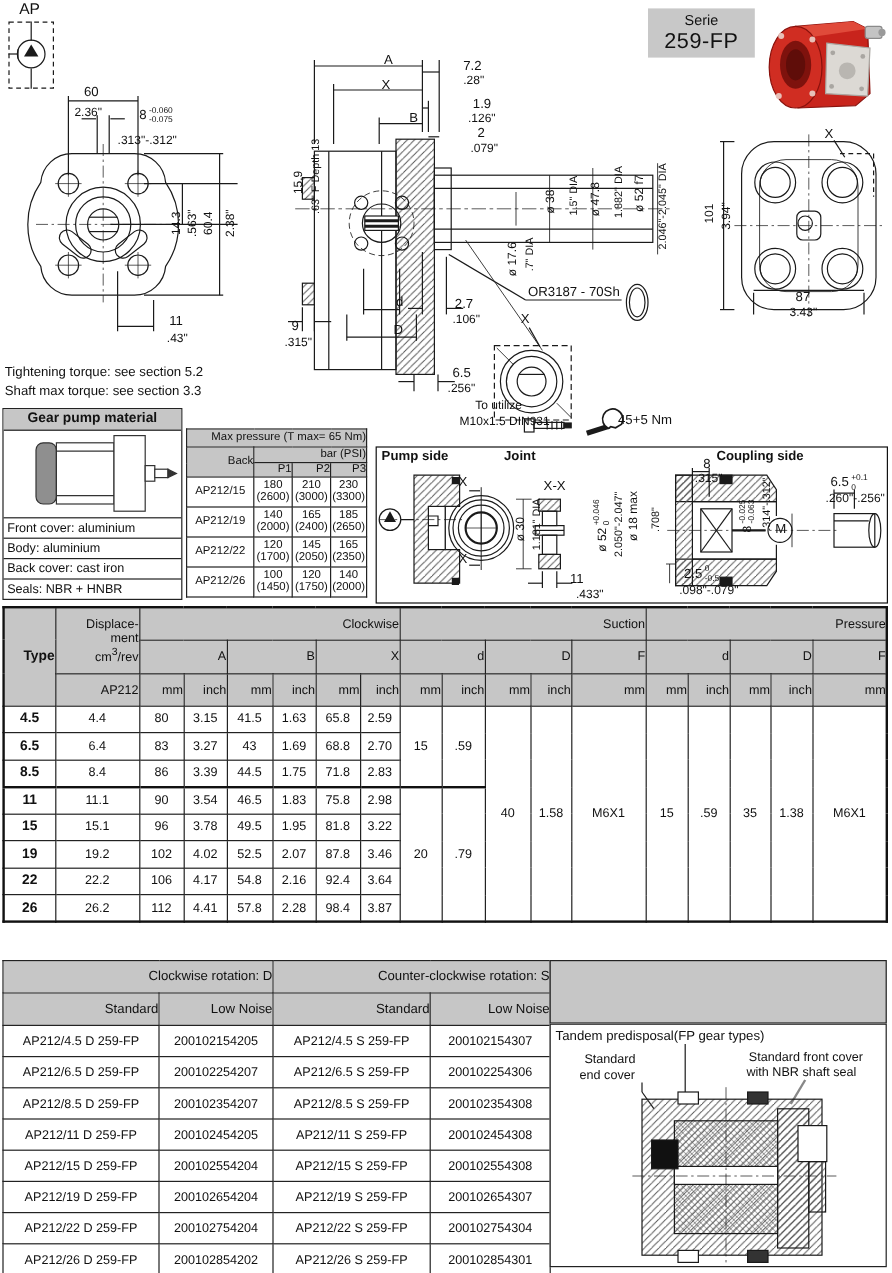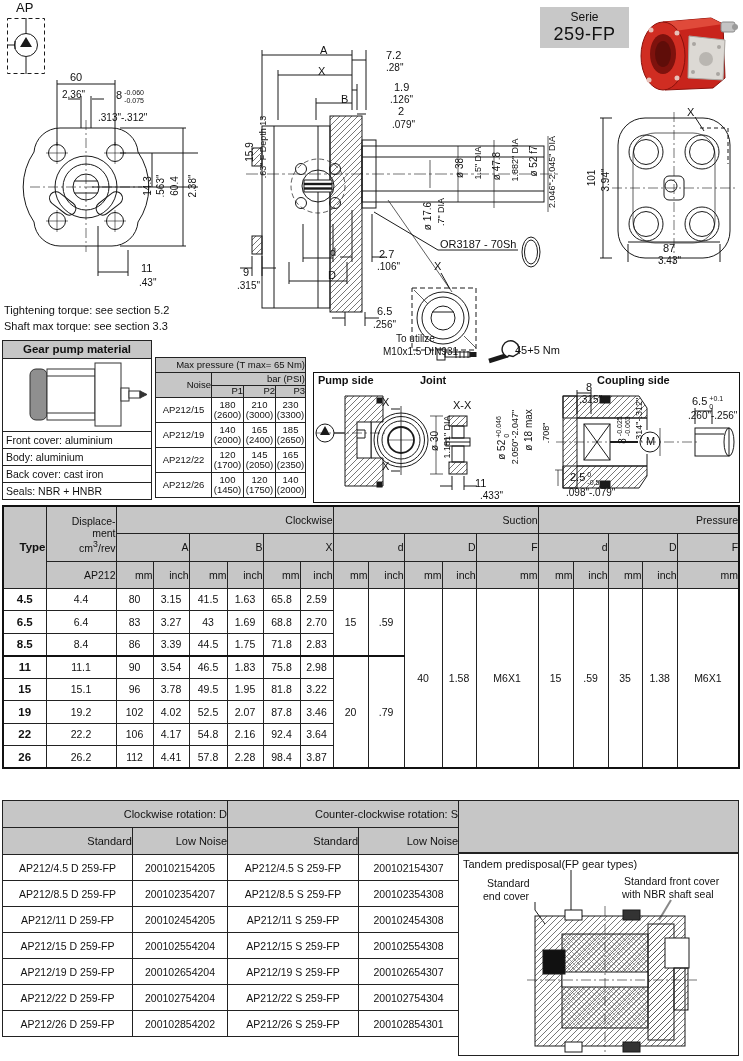--- a/index.html
+++ b/index.html
@@ -405,21 +405,21 @@
         <col style="width:56px">
         <col style="width:32px">
         <col style="width:32px">
         <col style="width:30px">
       </colgroup>
     <tbody>
         <tr style="height:15px">
           <th colspan="4">Max pressure (T max= 65 Nm)</th>
         </tr>
     <tr style="height:13px">
-      <th rowspan="2">Noise</th>
+      <th rowspan="2">Back</th>
       <th colspan="3">bar (PSI)</th>
     </tr>
     <tr style="height:12px">
       <th>P1</th>
       <th>P2</th>
       <th>P3</th>
     </tr>
     <tr style="height:25px">
       <td>AP212/15</td>
       <td class="two">
@@ -693,20 +693,26 @@
       <th>Standard</th>
       <th>Low Noise</th>
       <th>Standard</th>
       <th>Low Noise</th>
     </tr>
     <tr>
           <td>AP212/4.5 D 259-FP</td>
           <td>200102154205</td>
           <td>AP212/4.5 S 259-FP</td>
           <td>200102154307</td>
+        </tr>
+    <tr>
+          <td>AP212/6.5 D 259-FP</td>
+          <td>200102254207</td>
+          <td>AP212/6.5 S 259-FP</td>
+          <td>200102254306</td>
         </tr>
     <tr>
           <td>AP212/8.5 D 259-FP</td>
           <td>200102354207</td>
           <td>AP212/8.5 S 259-FP</td>
           <td>200102354308</td>
         </tr>
     <tr>
           <td>AP212/11 D 259-FP</td>
           <td>200102454205</td>

